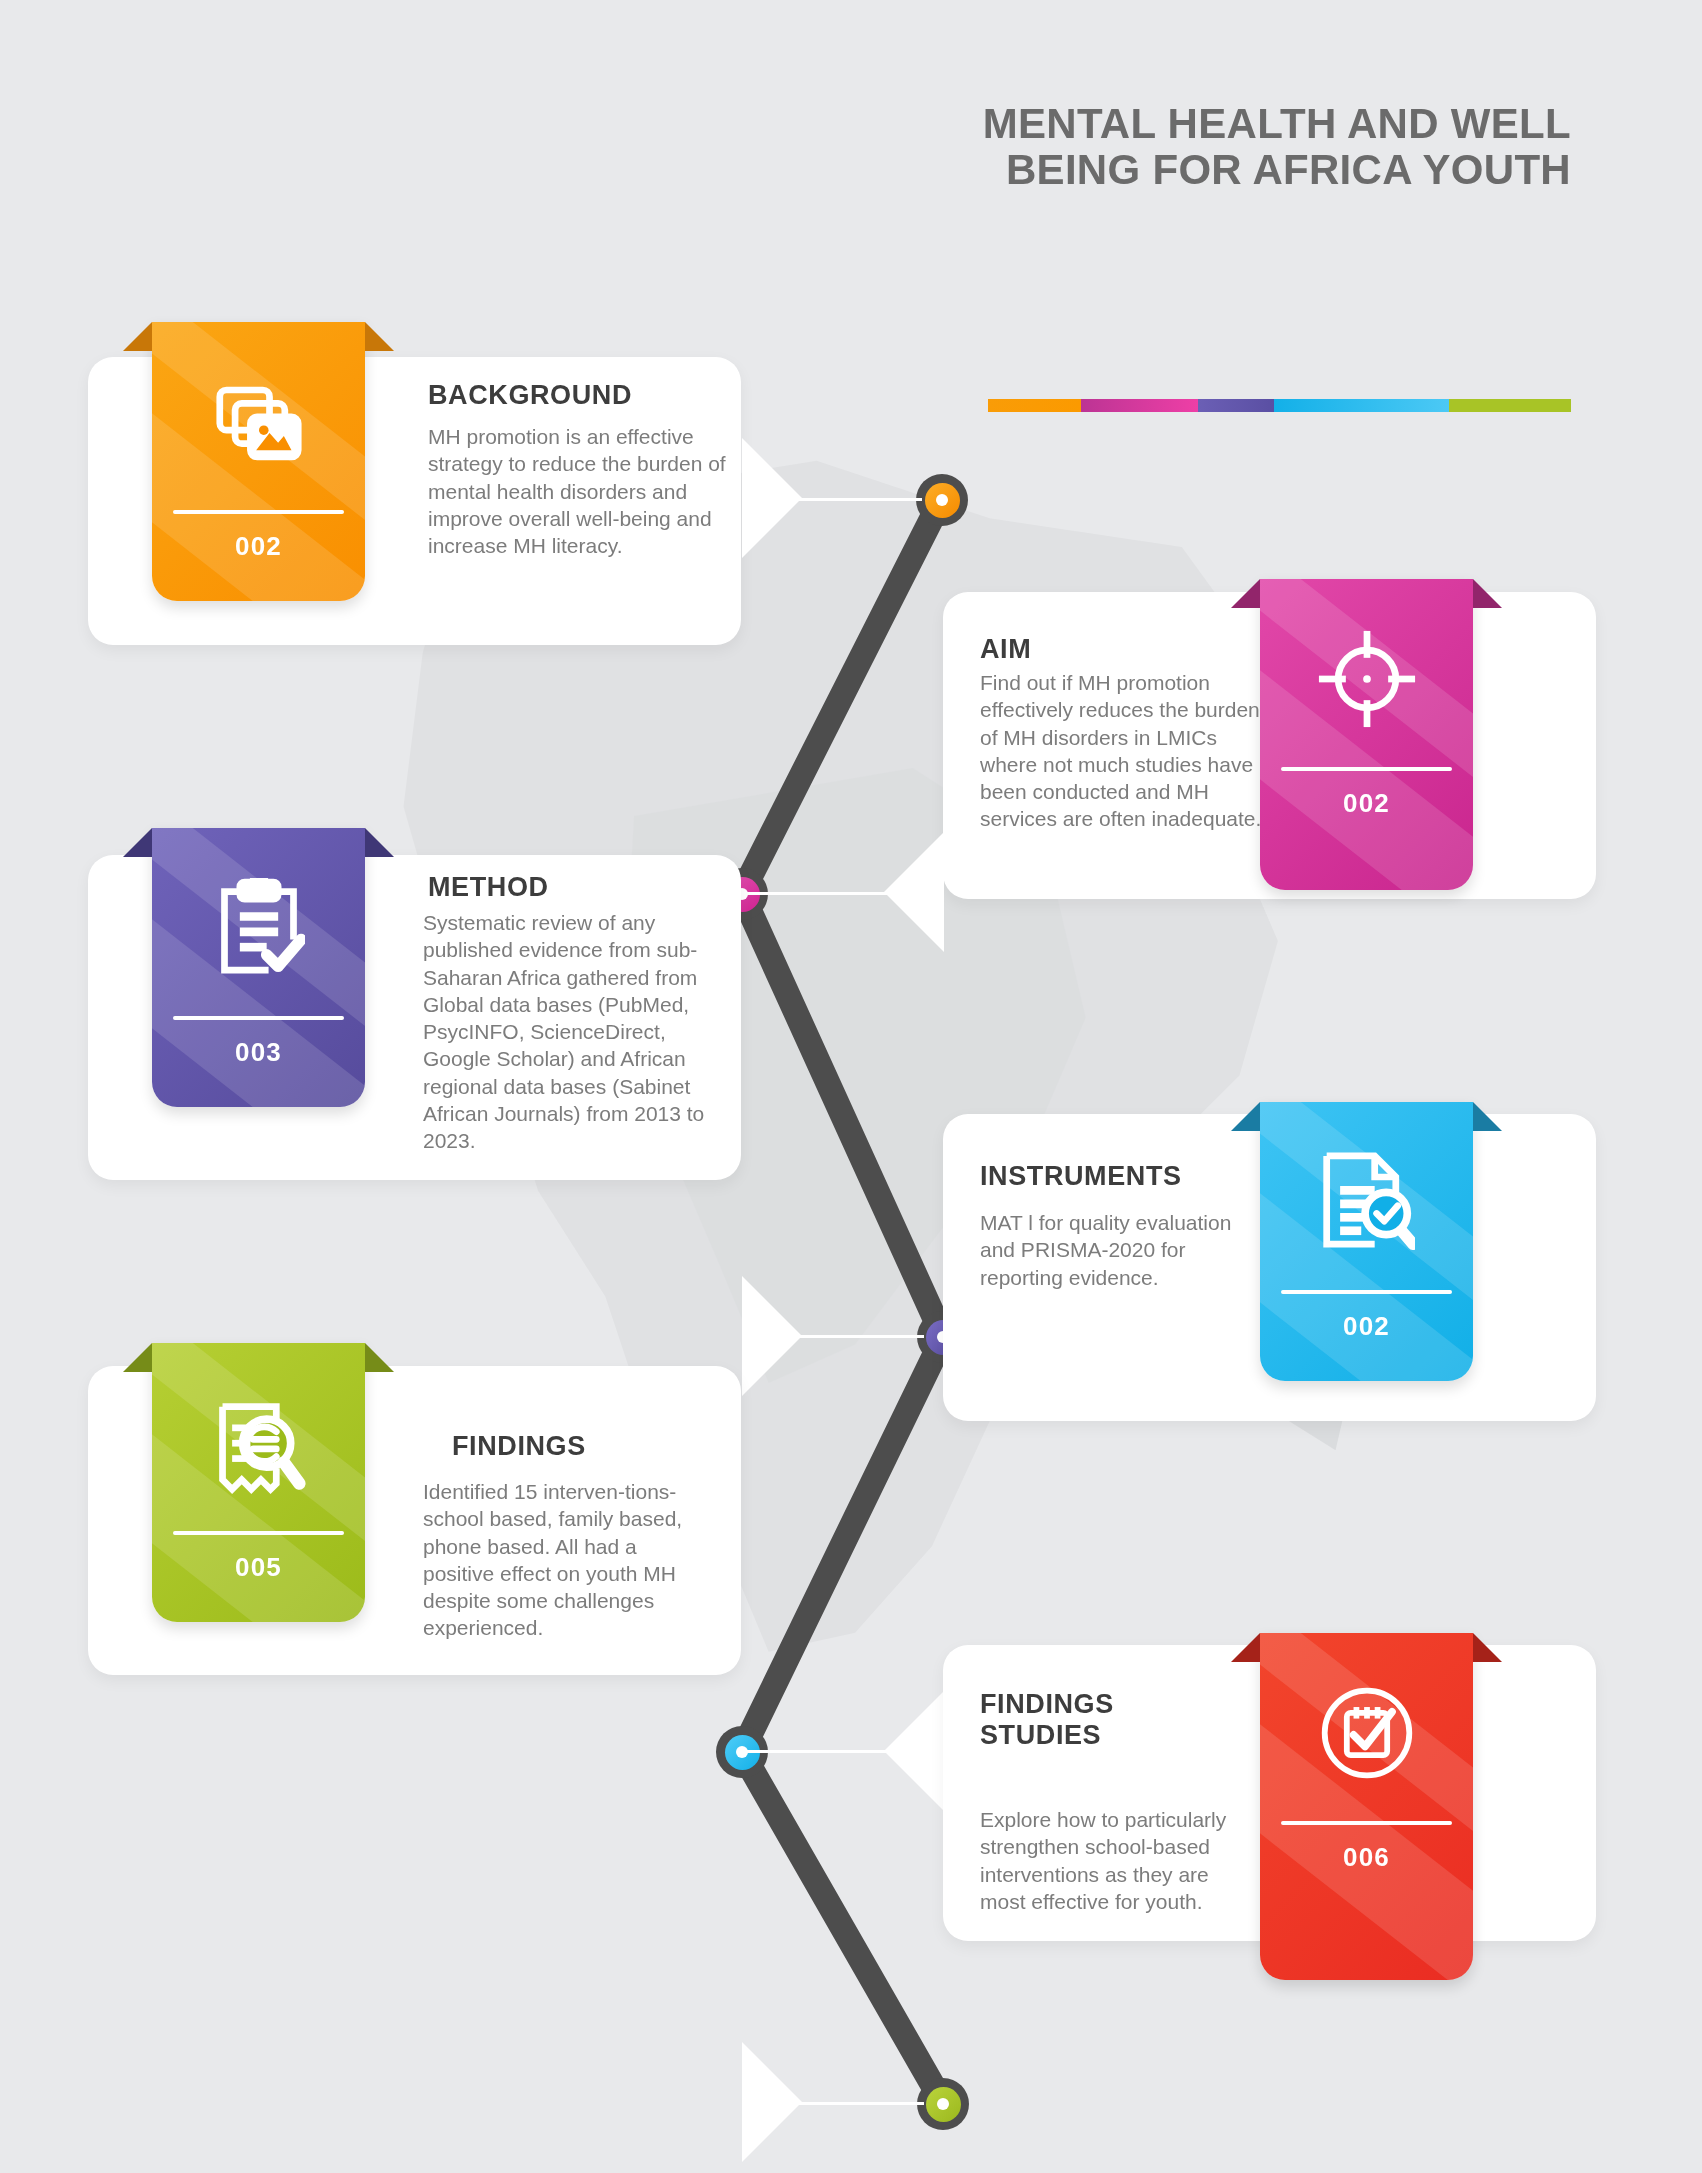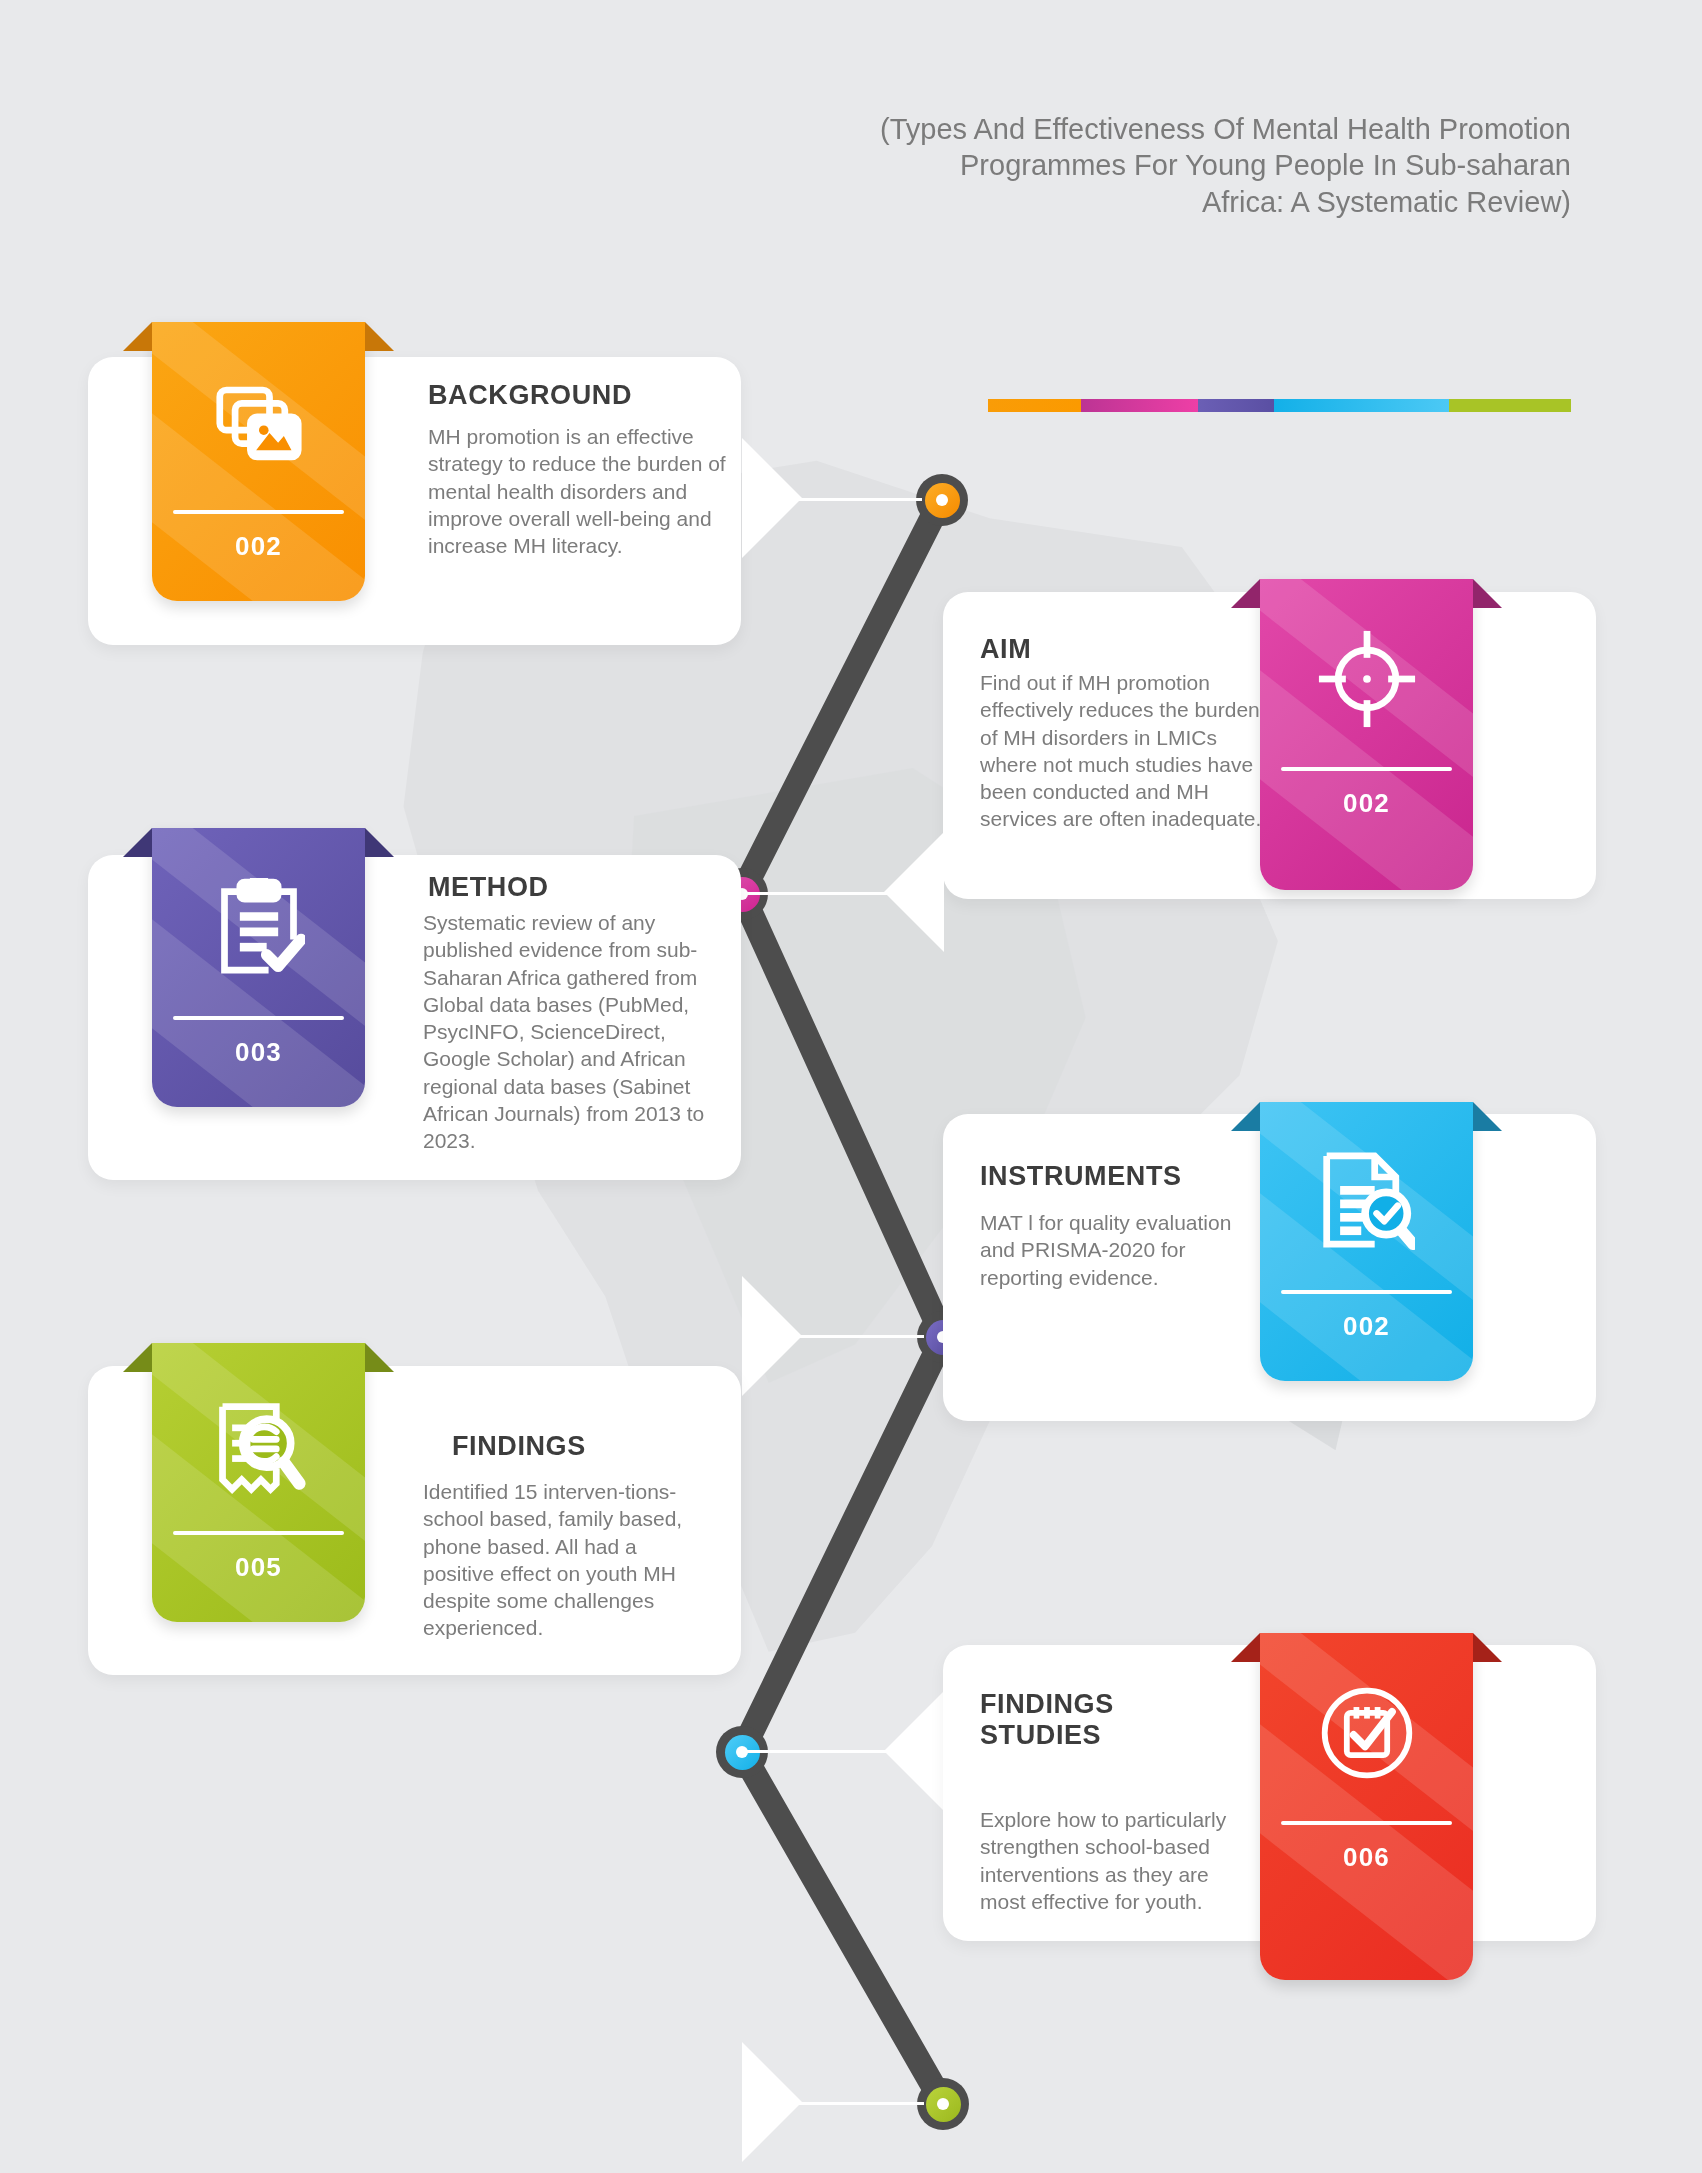--- a/index.html
+++ b/index.html
@@ -93,21 +93,21 @@
         L1000 560 L960 700 L900 760 L860 900 L790 1010 L700 1060 L640 1190
         L560 1280 L470 1300 L420 1180 L350 1080 L300 930 L230 820 L190 690
         L130 560 L90 420 L110 260 Z"></path>
       <path fill="#d2d4d6" opacity=".8" d="M330 430 L620 380 L760 470 L800 640
         L740 780 L650 860 L560 980 L470 1020 L420 900 L360 760 L320 600 Z"></path>
       <path fill="#d0d2d4" d="M1010 900 L1090 960 L1060 1090 L980 1040 Z"></path>
     </svg>
   </div>
 
   <div class="header">
-    <p class="subtitle">(Types And Effectiveness Of Mental Health Promotion Programmes For Young People In Sub-saharan Africa: A Systematic Review)</p>
+    <h1 class="title">MENTAL HEALTH AND WELL BEING FOR AFRICA YOUTH</h1>
   </div>
   <div class="colorbar">
     <span class="cb0"></span>
     <span class="cb1"></span>
     <span class="cb2"></span>
     <span class="cb3"></span>
     <span class="cb4"></span>
   </div>
 
   <div class="zig">

